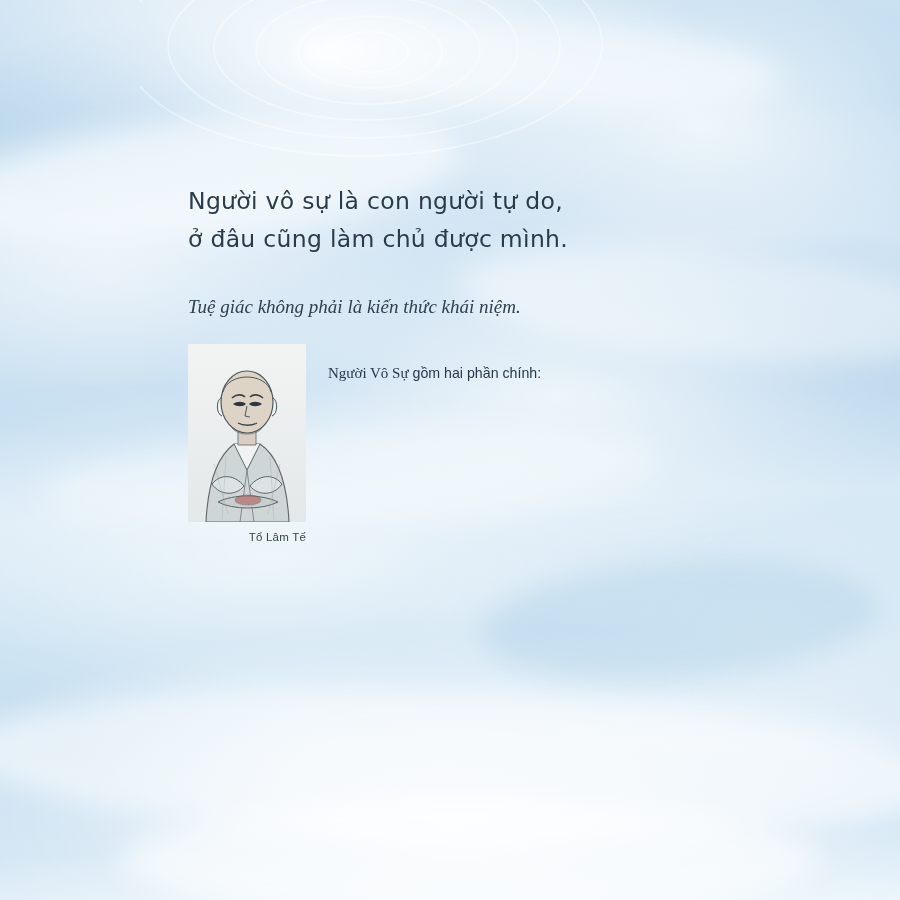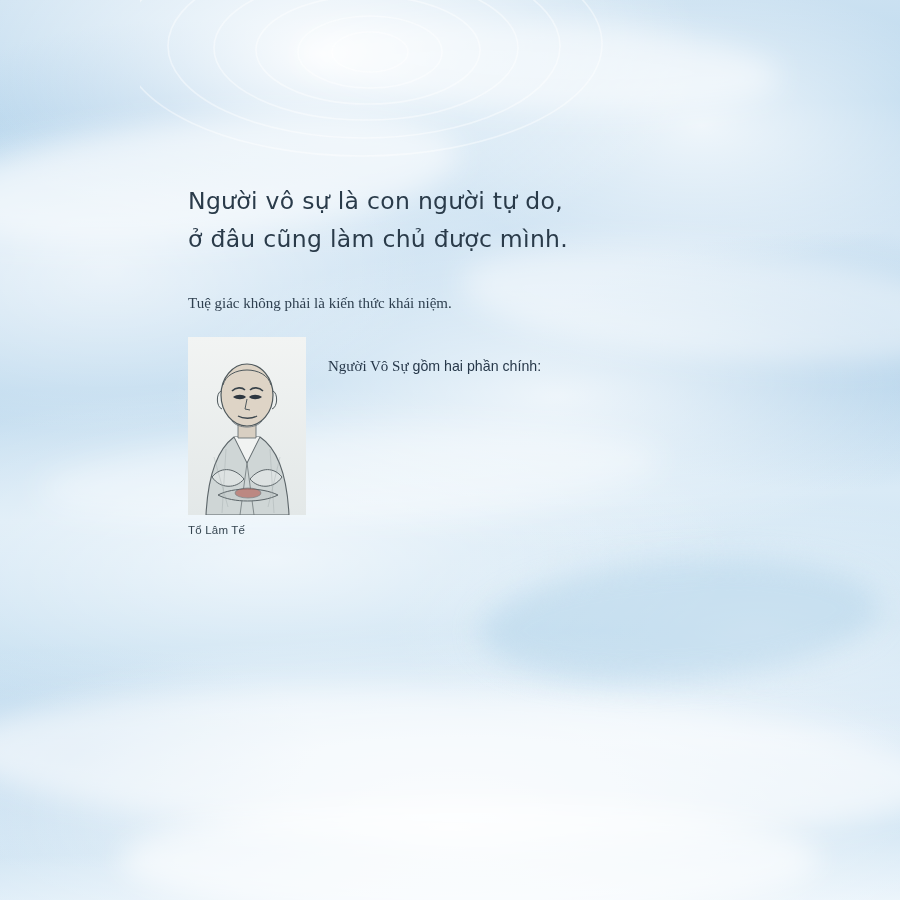--- a/index.html
+++ b/index.html
@@ -82,21 +82,22 @@
     line-height: 1.62;
     color: #2a3b4a;
     letter-spacing: 0.3px;
     margin: 0 0 34px 0;
     white-space: pre-line;
     font-weight: 400;
   }
 
   .lede {
     font-family: "Liberation Serif", serif;
-    font-size: 15px;
+    font-style: italic;
+    font-size: 19px;
     line-height: 1.55;
     color: #2f4050;
     margin: 0 0 14px 0;
     white-space: pre-line;
   }
   .lede.second { margin-bottom: 30px; }
 
   .body-block {
     display: flex;
     align-items: flex-start;
@@ -111,21 +112,21 @@
   .portrait-frame {
     width: 118px;
     height: 178px;
     background: #eef2f3;
     overflow: hidden;
     position: relative;
   }
   .portrait-frame svg { display: block; width: 100%; height: 100%; }
   .portrait-caption {
     margin-top: 9px;
-    text-align: left;
+    text-align: right;
     font-family: "Liberation Sans", sans-serif;
     font-size: 11.5px;
     color: #34444f;
     letter-spacing: .2px;
   }
 
   .text-col {
     flex: 1 1 auto;
     padding-top: 2px;
   }

